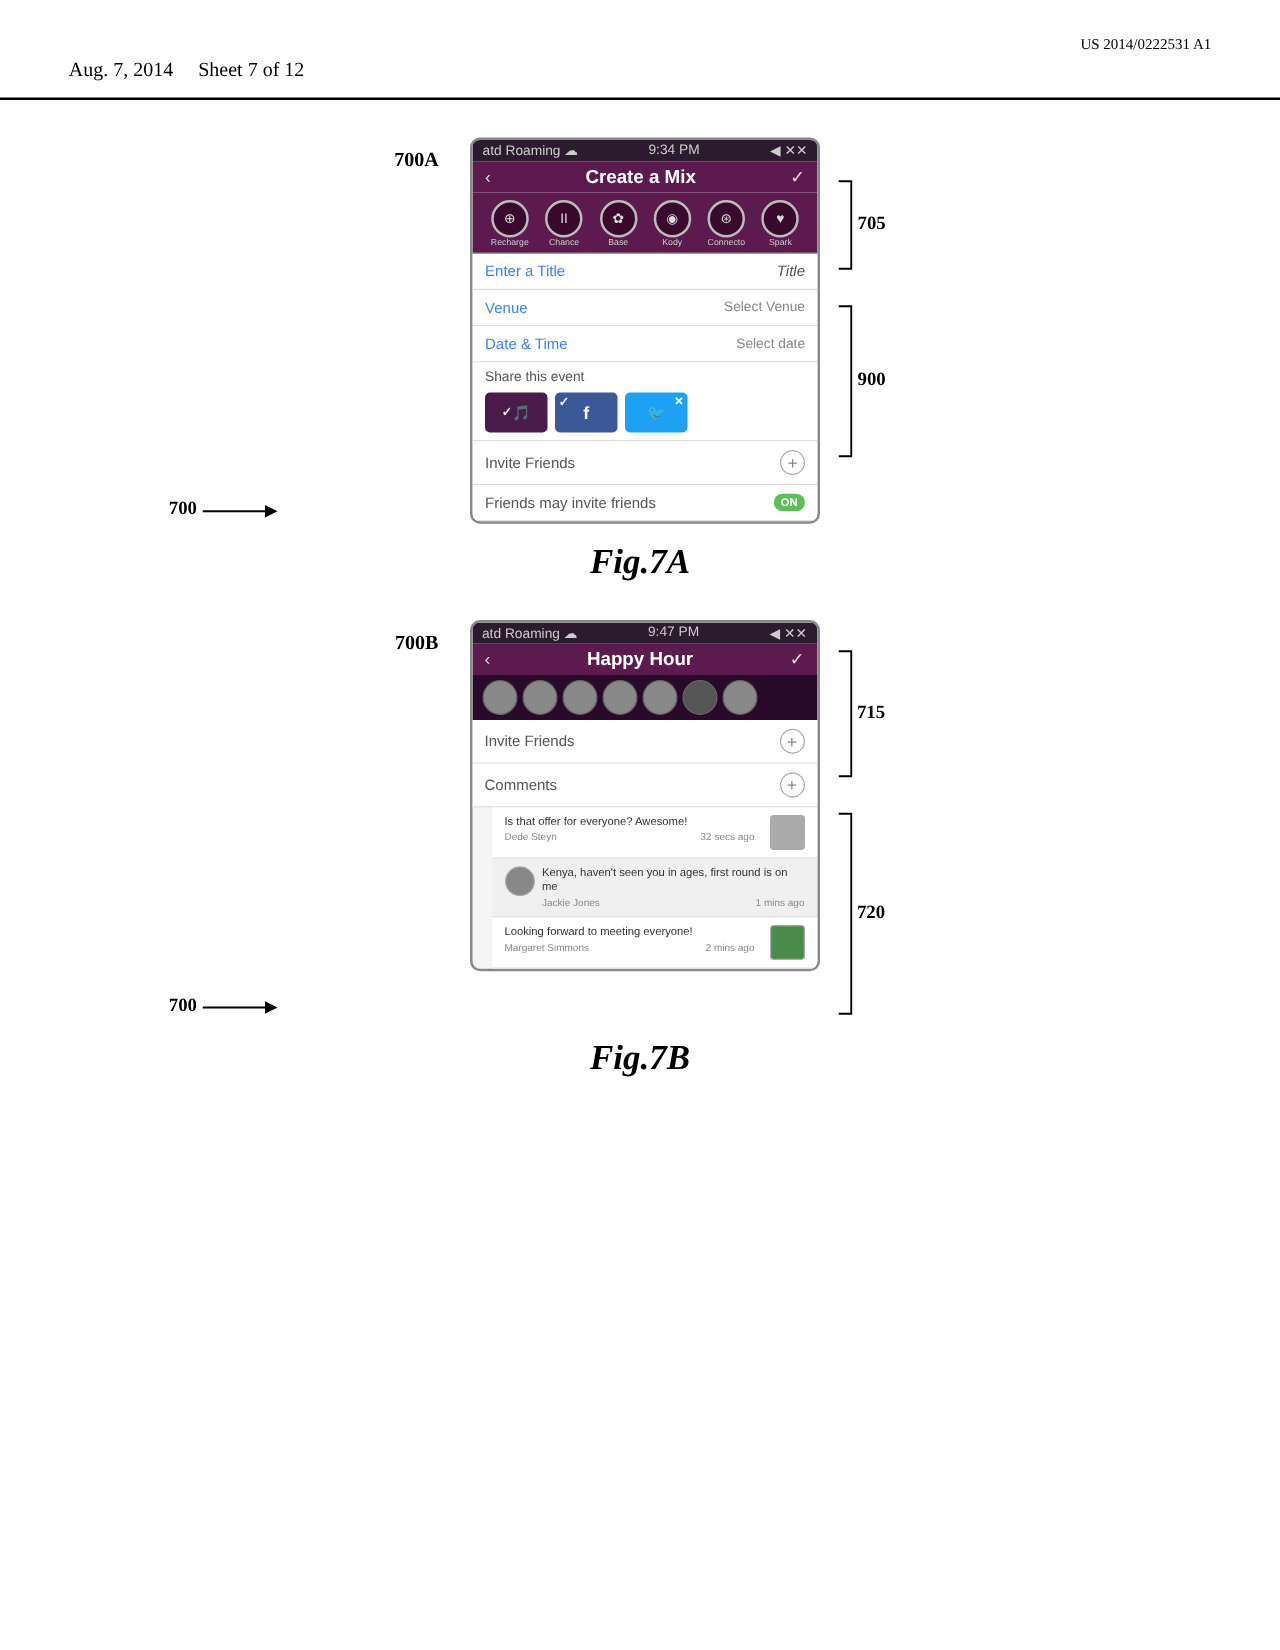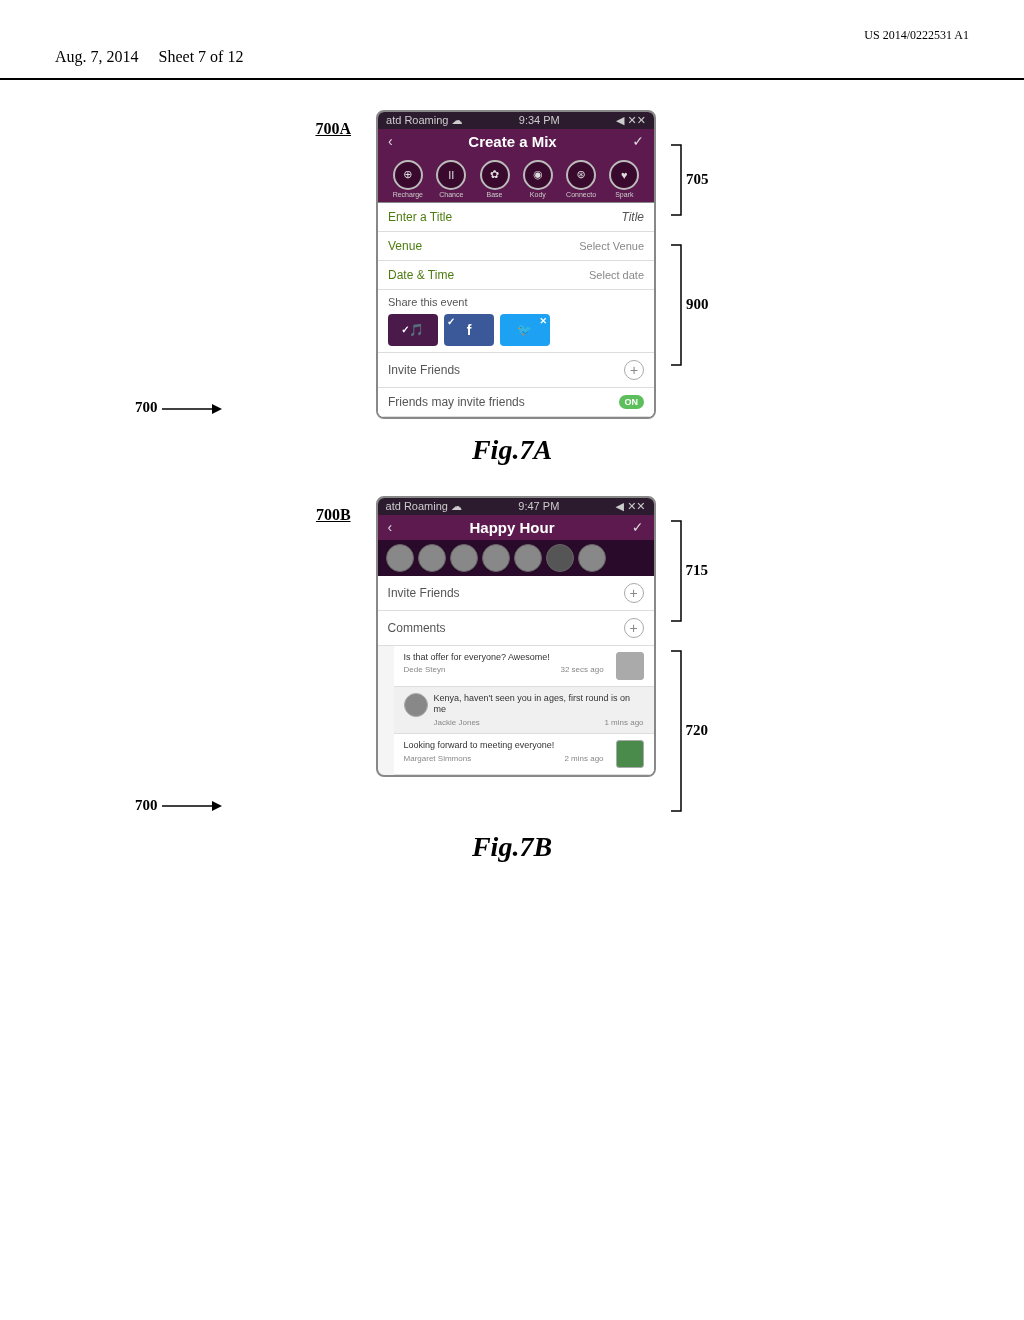--- a/index.html
+++ b/index.html
@@ -65,21 +65,20 @@
 
     
     .fig-label {
       font-size: 16px;
       font-weight: bold;
       margin-right: 15px;
       margin-top: 5px;
       white-space: nowrap;
     }
     .fig-label-underline {
-      text-decoration: underline;
     }
 
     
     .phone-mockup {
       border: 2px solid #888;
       border-radius: 8px;
       background: #f5f5f5;
       width: 280px;
       overflow: hidden;
       font-family: Arial, sans-serif;
@@ -150,21 +149,21 @@
     .form-row {
       background: white;
       border-bottom: 1px solid #ddd;
       padding: 7px 10px;
       display: flex;
       justify-content: space-between;
       align-items: center;
       font-size: 12px;
     }
     .form-row .field-label {
-      color: #4d7c0f;
+      color: #3b82f6;
     }
     .form-row .field-value {
       color: #555;
       font-style: italic;
     }
     .form-row .field-action {
       color: #888;
       font-size: 11px;
     }
 

